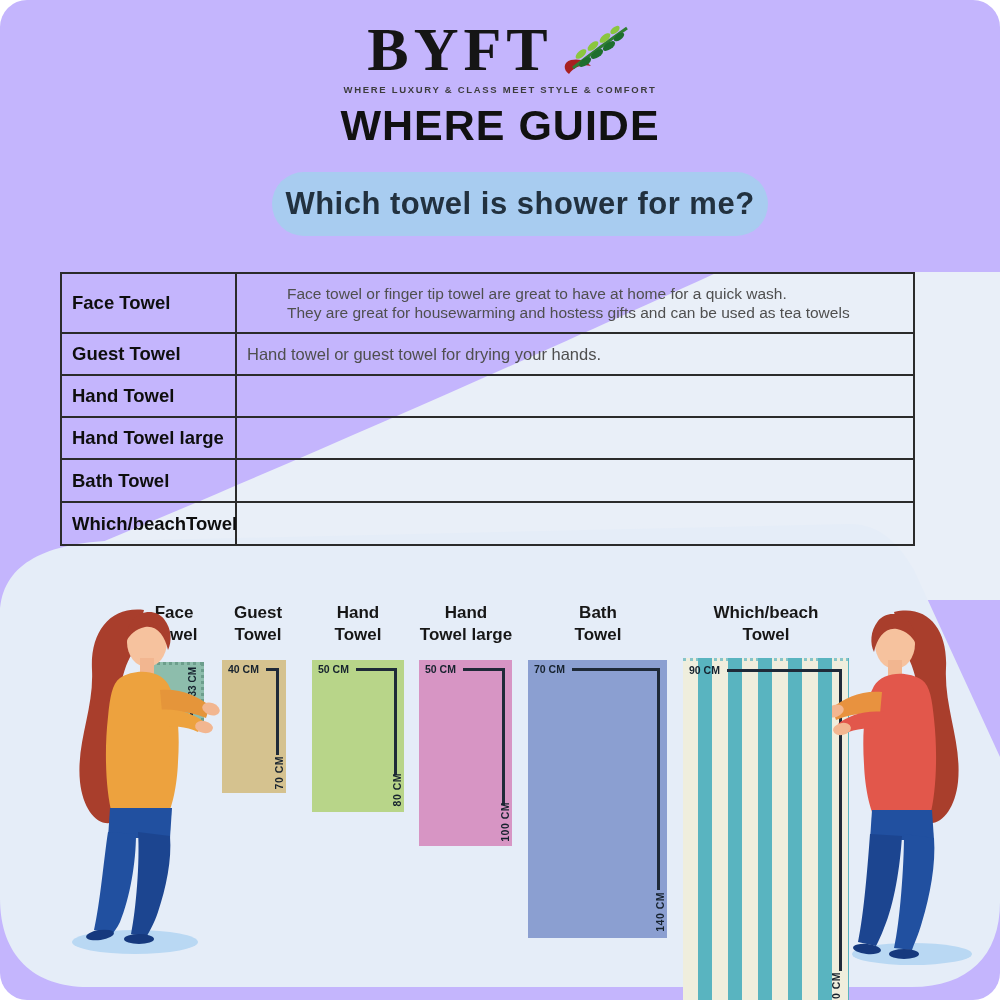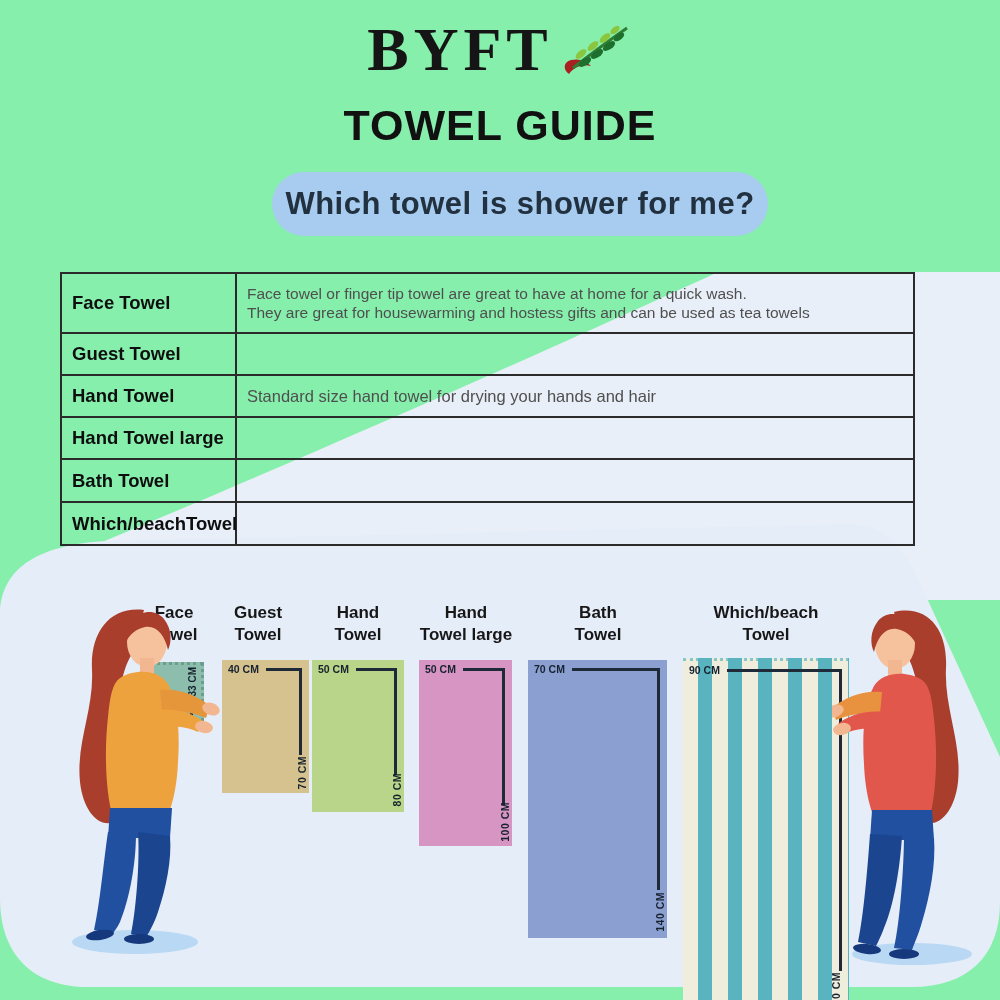--- a/index.html
+++ b/index.html
@@ -1,17 +1,17 @@
 <!DOCTYPE html>
 <html><head>
 <meta charset="utf-8">
 <style>
   html,body{margin:0;padding:0;background:#fff;}
-  .page{position:relative;width:1000px;height:1000px;background:#86efac;overflow:hidden;
-        font-family:"Liberation Sans",sans-serif;color:#171717;}
+  .page{position:relative;width:1000px;height:1000px;background:#c4b5fd;overflow:hidden;
+        font-family:"Liberation Sans",sans-serif;color:#171717;border-radius:27px;}
   .bg{position:absolute;left:0;top:0;z-index:0;}
   .layer{position:absolute;z-index:1;}
 
   
   .brand-row{left:0;right:0;top:18px;display:flex;justify-content:center;align-items:flex-start;gap:8px;}
   .brand{font-family:"Liberation Serif",serif;font-size:62px;font-weight:600;letter-spacing:5px;
          line-height:1;color:#151515;}
   .leaf{margin-top:2px;}
   .tagline{left:0;right:0;top:84px;text-align:center;font-size:9.5px;font-weight:700;
            letter-spacing:1.7px;color:#3c3c3c;}
@@ -23,33 +23,33 @@
 
   
   .gtable{left:60px;top:272px;width:855px;border:2px solid #2b2b2b;background:transparent;box-sizing:border-box;}
   .row{display:flex;border-top:2px solid #2b2b2b;}
   .row:first-child{border-top:none;}
   .h60{height:58px}.h40{height:40px}.h41{height:41px}
   .cl{width:175px;border-right:2px solid #2b2b2b;display:flex;align-items:center;
       padding:0 2px 0 10px;font-weight:700;font-size:18.5px;color:#0e0e0e;box-sizing:border-box;}
   .cd{flex:1;display:flex;align-items:center;padding:2px 10px;font-size:16.5px;color:#4f4f4f;
       line-height:1.25;white-space:pre-line;}
-  .cd.small{font-size:15.5px;}
+  .cd.small{font-size:15.5px;margin-left:40px;}
 
   
   .th{position:absolute;top:590px;width:140px;text-align:center;font-weight:700;font-size:17px;
       line-height:1.3;white-space:pre-line;color:#171717;z-index:2;margin-top:12px;}
   .th-face{left:104px}.th-guest{left:188px}.th-hand{left:288px}
   .th-large{left:396px}.th-bath{left:528px}.th-pool{left:696px}
 
   
   .towel{position:absolute;z-index:2;}
   .t-face {left:144px;top:662px;width:60px;height:60px;background:#8dbdac;
            border-top:3px dotted rgba(25,80,60,.28);border-right:3px dotted rgba(25,80,60,.28);box-sizing:border-box;}
-  .t-guest{left:222px;top:660px;width:87px;height:133px;background:#d5c28f;}
+  .t-guest{left:222px;top:660px;width:64px;height:133px;background:#d5c28f;}
   .t-hand {left:312px;top:660px;width:92px;height:152px;background:#b8d589;}
   .t-large{left:419px;top:660px;width:93px;height:186px;background:#d795c4;}
   .t-bath {left:528px;top:660px;width:139px;height:278px;background:#8b9fd1;}
   .t-pool {left:683px;top:658px;width:166px;height:360px;
            background:repeating-linear-gradient(90deg,#efeedd 0px,#efeedd 15px,#59b4c0 15px,#59b4c0 29px,#efeedd 29px,#efeedd 30px);
            border-top:3px dotted rgba(90,180,192,.7);box-sizing:border-box;}
 
   .hlabel{position:absolute;left:6px;top:3px;font-weight:700;font-size:10.5px;color:#16222e;white-space:nowrap;}
   .dim-h{position:absolute;top:8px;left:44px;right:7px;height:3px;background:#1f2a38;}
   .dim-v{position:absolute;top:8px;right:7px;width:3px;background:#1f2a38;}
@@ -92,35 +92,36 @@
         <ellipse cx="58" cy="17" rx="6" ry="3" transform="rotate(-35 58 17)"></ellipse>
       </g>
       <g fill="#8bc63f">
         <ellipse cx="20" cy="34" rx="6.5" ry="3.2" transform="rotate(-40 20 34)"></ellipse>
         <ellipse cx="32" cy="26" rx="6.5" ry="3.2" transform="rotate(-40 32 26)"></ellipse>
         <ellipse cx="44" cy="18" rx="6.5" ry="3.2" transform="rotate(-40 44 18)"></ellipse>
         <ellipse cx="54" cy="10" rx="5.5" ry="3" transform="rotate(-40 54 10)"></ellipse>
       </g>
     </svg>
   </div>
-  <div class="layer title">TOWEL GUIDE</div>
+  <div class="layer tagline">WHERE LUXURY &amp; CLASS MEET STYLE &amp; COMFORT</div>
+  <div class="layer title">WHERE GUIDE</div>
   <div class="layer banner">Which towel is shower for me?</div>
 
   <div class="layer gtable">
     <div class="row h60">
       <div class="cl">Face Towel</div>
       <div class="cd small">Face towel or finger tip towel are great to have at home for a quick wash.
 They are great for housewarming and hostess gifts and can be used as tea towels</div>
     </div>
     <div class="row h40">
       <div class="cl">Guest Towel</div>
+      <div class="cd">Hand towel or guest towel for drying your hands.</div>
     </div>
     <div class="row h40">
       <div class="cl">Hand Towel</div>
-      <div class="cd">Standard size hand towel for drying your hands and hair</div>
     </div>
     <div class="row h40">
       <div class="cl">Hand Towel large</div>
     </div>
     <div class="row h41">
       <div class="cl">Bath Towel</div>
     </div>
     <div class="row h41">
       <div class="cl">Which/beachTowel</div>
     </div>

